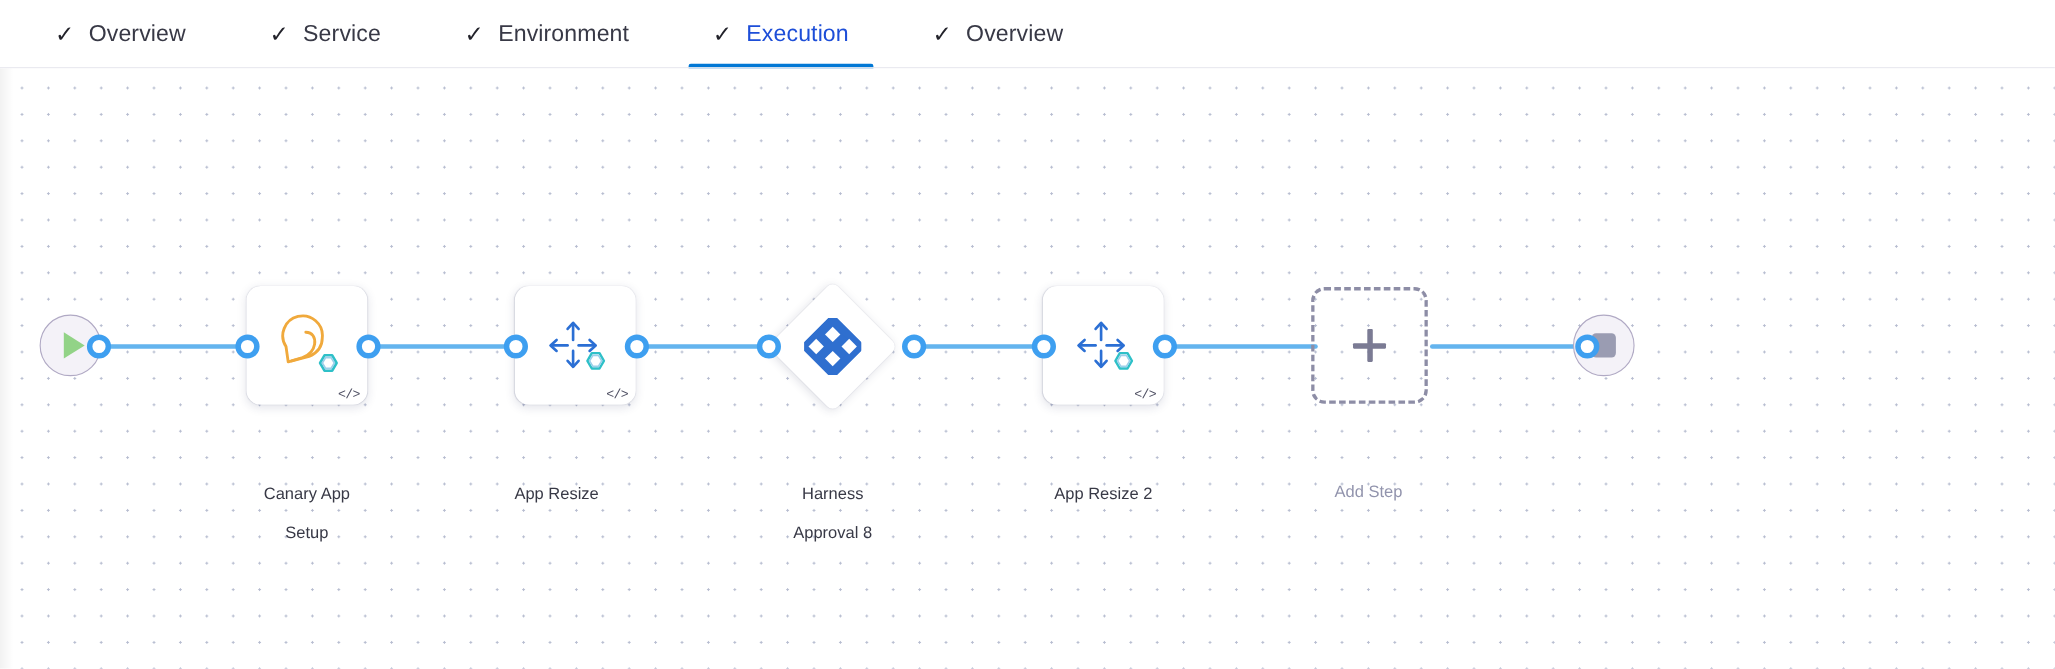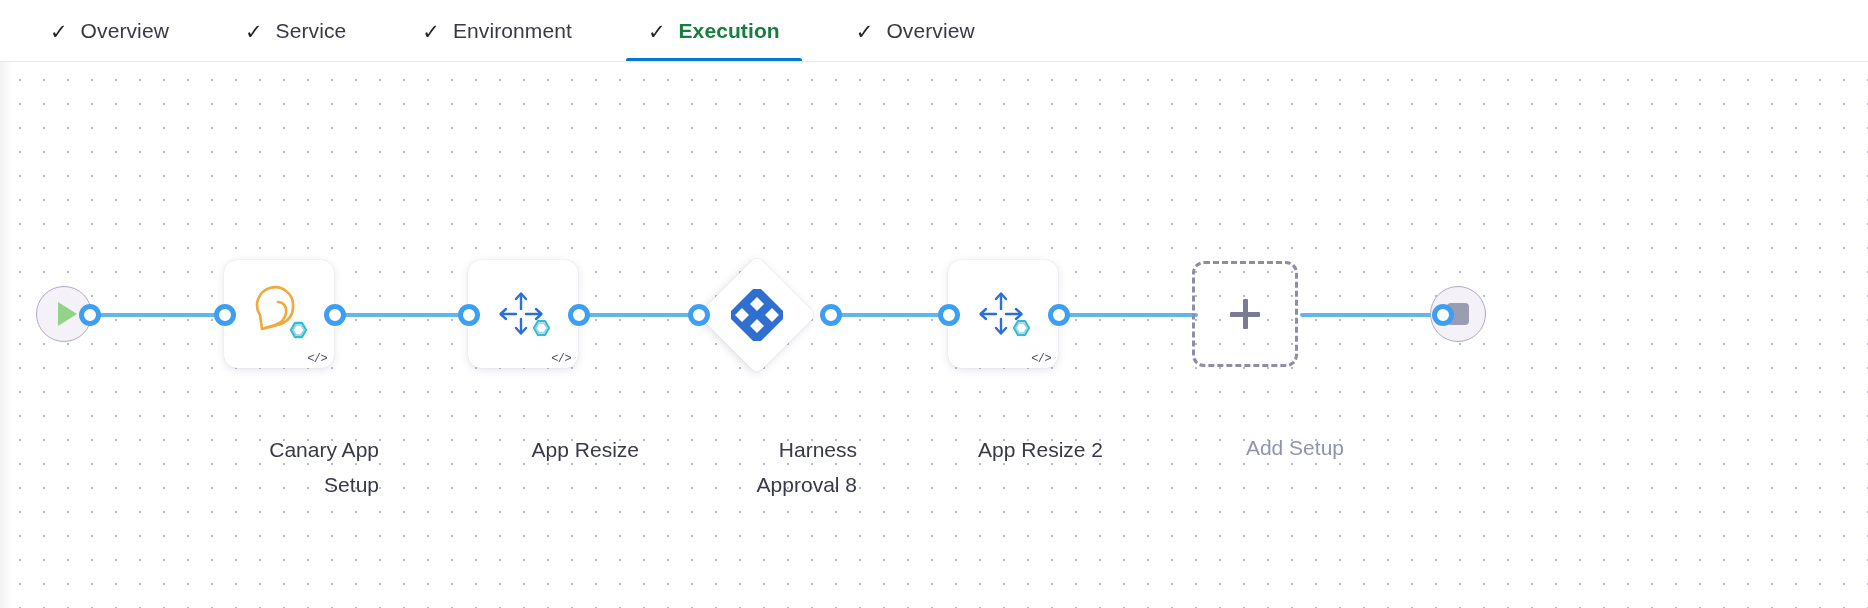--- a/index.html
+++ b/index.html
@@ -33,21 +33,21 @@
   }
   .tab .check {
     font-size: 21px; line-height: 1; color: #22222a;
     font-weight: 400;
     display: inline-block;
   }
   .tab .tlabel {
     font-size: 21px; color: #383946; letter-spacing: .1px;
     white-space: nowrap;
   }
-  .tab.active .tlabel { color: #15803d; font-weight: 700; }
+  .tab.active .tlabel { color: #1d4ed8; font-weight: 400; }
   .tab.active::after {
     content: ""; position: absolute; left: 0; bottom: 0;
     width: 100%; height: 4px; background: #0278d5;
     border-radius: 2px 2px 0 0;
   }
 
   
   .canvas {
     position: absolute; left: 0; top: 62px;
     width: 1868px; height: 546px;
@@ -157,22 +157,22 @@
   .plus::before, .plus::after {
     content: ""; position: absolute; background: #7b7b94; border-radius: 1px;
   }
   .plus::before { left: 13px; top: 0; width: 5px; height: 30px; }
   .plus::after  { top: 13px; left: 0; height: 5px; width: 30px; }
 
   
   .nlabel {
     position: absolute;
     top: 370px;
-    text-align: right;
-    font-size: 21px;
+    text-align: center;
+    font-size: 15px;
     line-height: 35px;
     color: #383946;
     width: 200px;
     cursor: default;
     white-space: pre-line;
   }
   .nlabel.muted { color: #9294ad; }
 </style>
 </head>
 <body>
@@ -246,21 +246,21 @@
           <polyline points="44,24 49.5,29 44,34"></polyline>
         </g>
         <polygon points="46,36 53,36 57,43 53,50 46,50 42,43" fill="none" stroke="#2ec0c8" stroke-width="2.2" stroke-linejoin="round"></polygon>
         <polygon points="47,38 52,38 55,43 52,48 47,48 44,43" fill="none" stroke="#9cd0ea" stroke-width="1.5" stroke-linejoin="round"></polygon>
       </svg>
       <span class="codebadge">&lt;/&gt;</span>
     </div>
   </div>
   <div class="dot" style="left:458px;"></div>
   <div class="dot" style="left:568px;"></div>
-  <div class="nlabel" style="left:439px;">App Resize</div>
+  <div class="nlabel" style="left:406px;">App Resize</div>
 
   <div class="node" style="left:698px; top:194px;">
     <div class="diamond-wrap">
       <div class="diamond-bg"></div>
       <svg class="diamond-icon" viewBox="0 0 52 52">
         <path d="M26 1 L51 26 L26 51 L1 26 Z" fill="#2f6fcf" stroke="#2f6fcf" stroke-width="7" stroke-linejoin="round"></path>
         <polygon points="26,8 33,15 26,22 19,15" fill="#ffffff"></polygon>
         <polygon points="26,30 33,37 26,44 19,37" fill="#ffffff"></polygon>
         <polygon points="11,19 18,26 11,33 4,26" fill="#ffffff"></polygon>
         <polygon points="41,19 48,26 41,33 34,26" fill="#ffffff"></polygon>
@@ -293,21 +293,21 @@
   </div>
   <div class="dot" style="left:938px;"></div>
   <div class="dot" style="left:1048px;"></div>
   <div class="nlabel" style="left:903px;">App Resize 2</div>
 
   <div class="node" style="left:1192px; top:199px;">
     <div class="addstep">
       <div class="plus"></div>
     </div>
   </div>
-  <div class="nlabel muted" style="left:1144px; top:368px;">Add Setup</div>
+  <div class="nlabel muted" style="left:1144px; top:368px;">Add Step</div>
 
   <div class="node" style="left:1430px; top:224px;">
     <div class="endpoint">
       <div class="stop-sq"></div>
     </div>
   </div>
   <div class="dot" style="left:1432px;"></div>
 
 </div>
 

